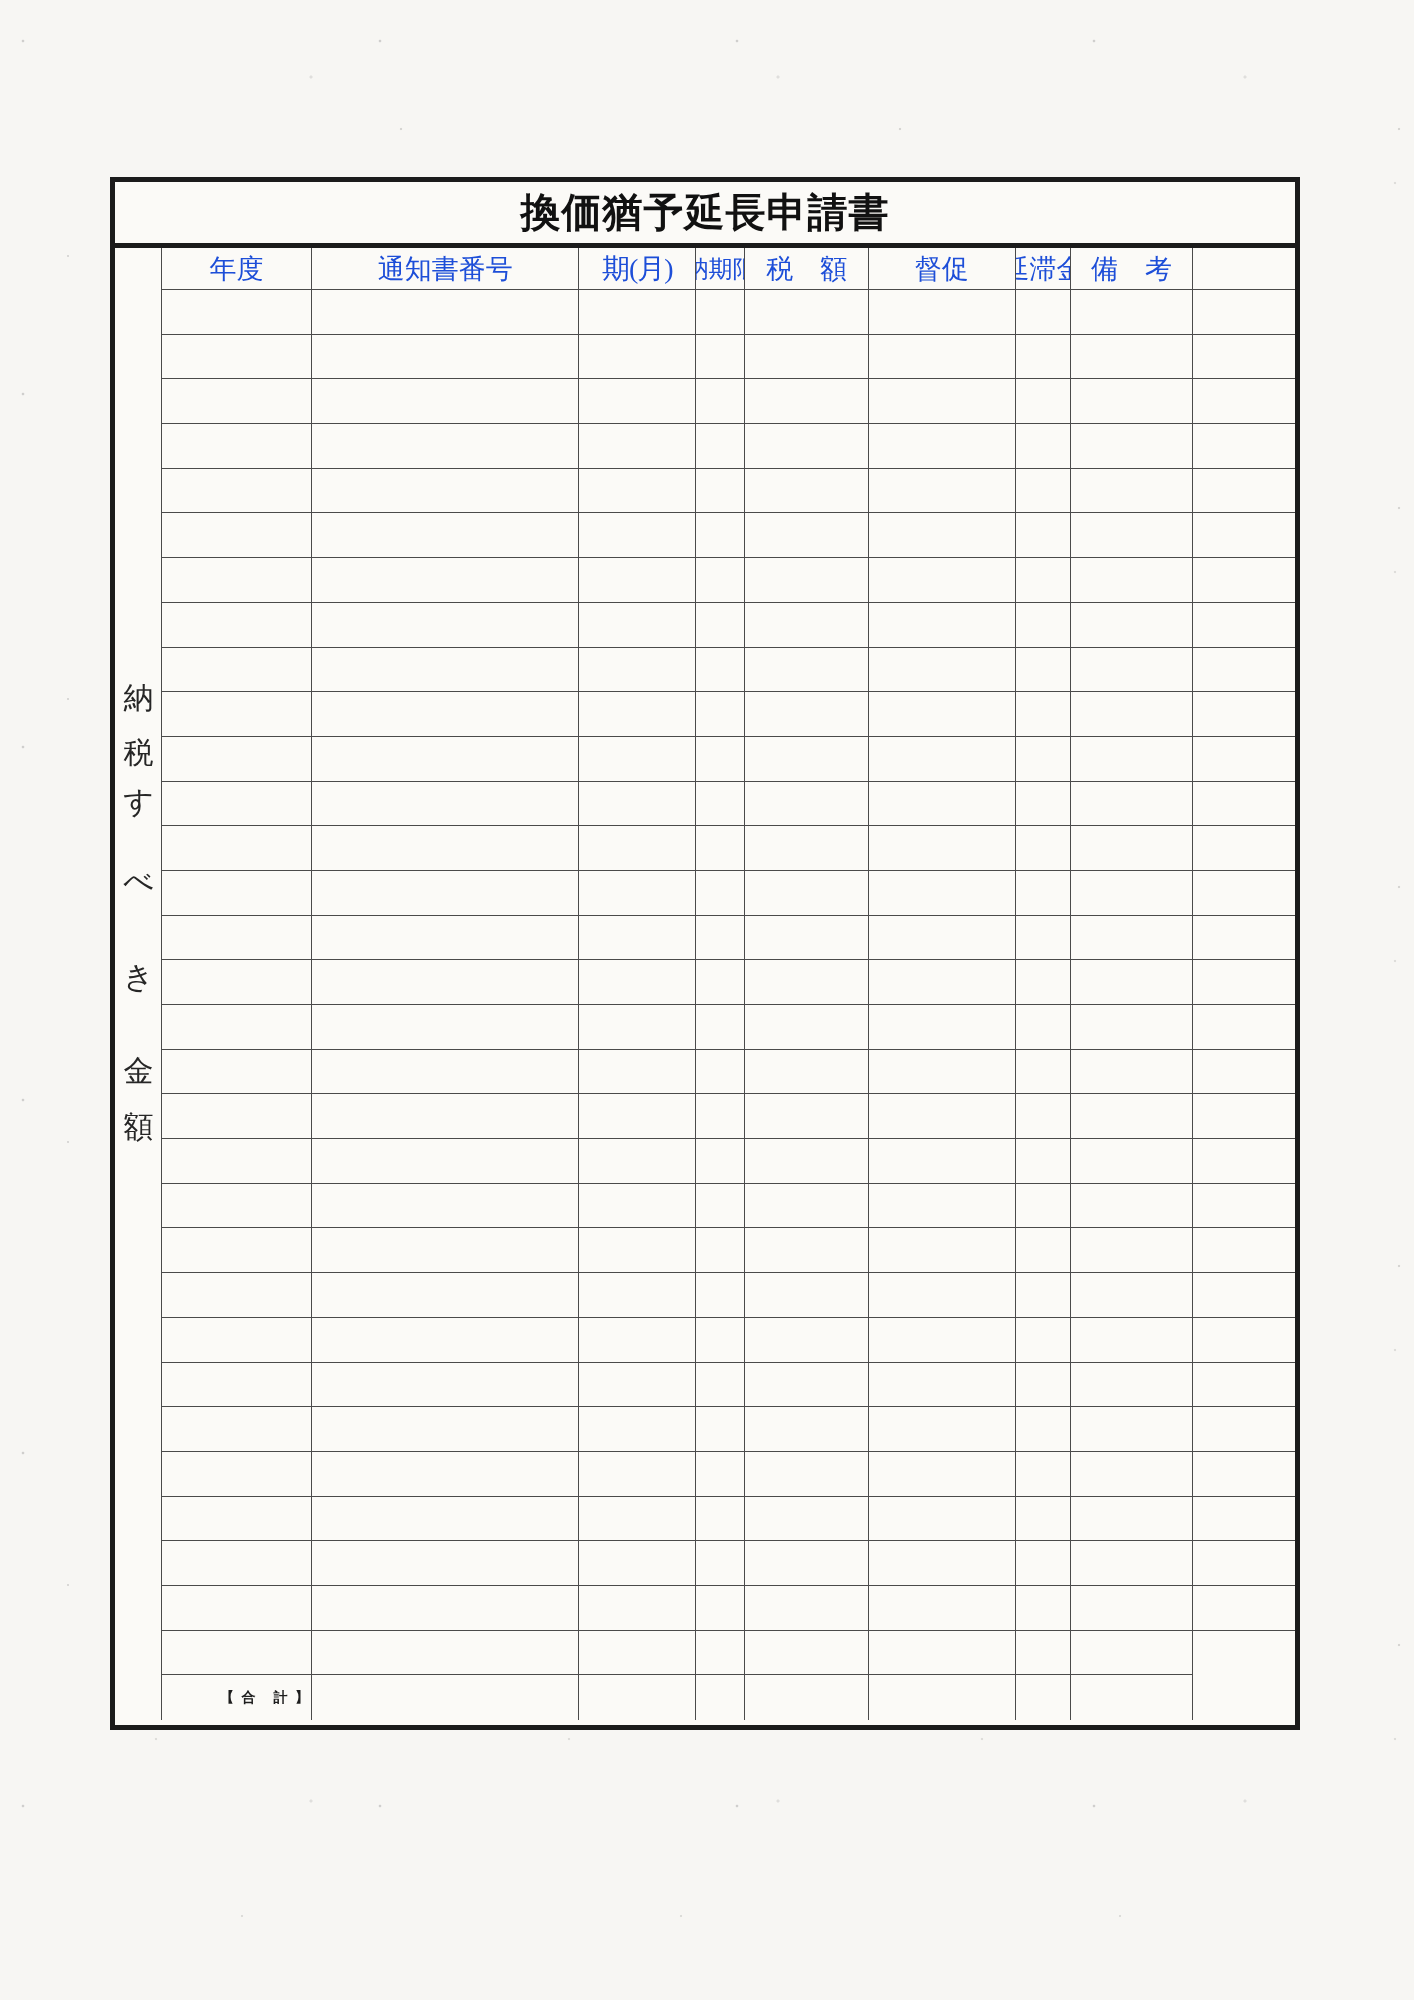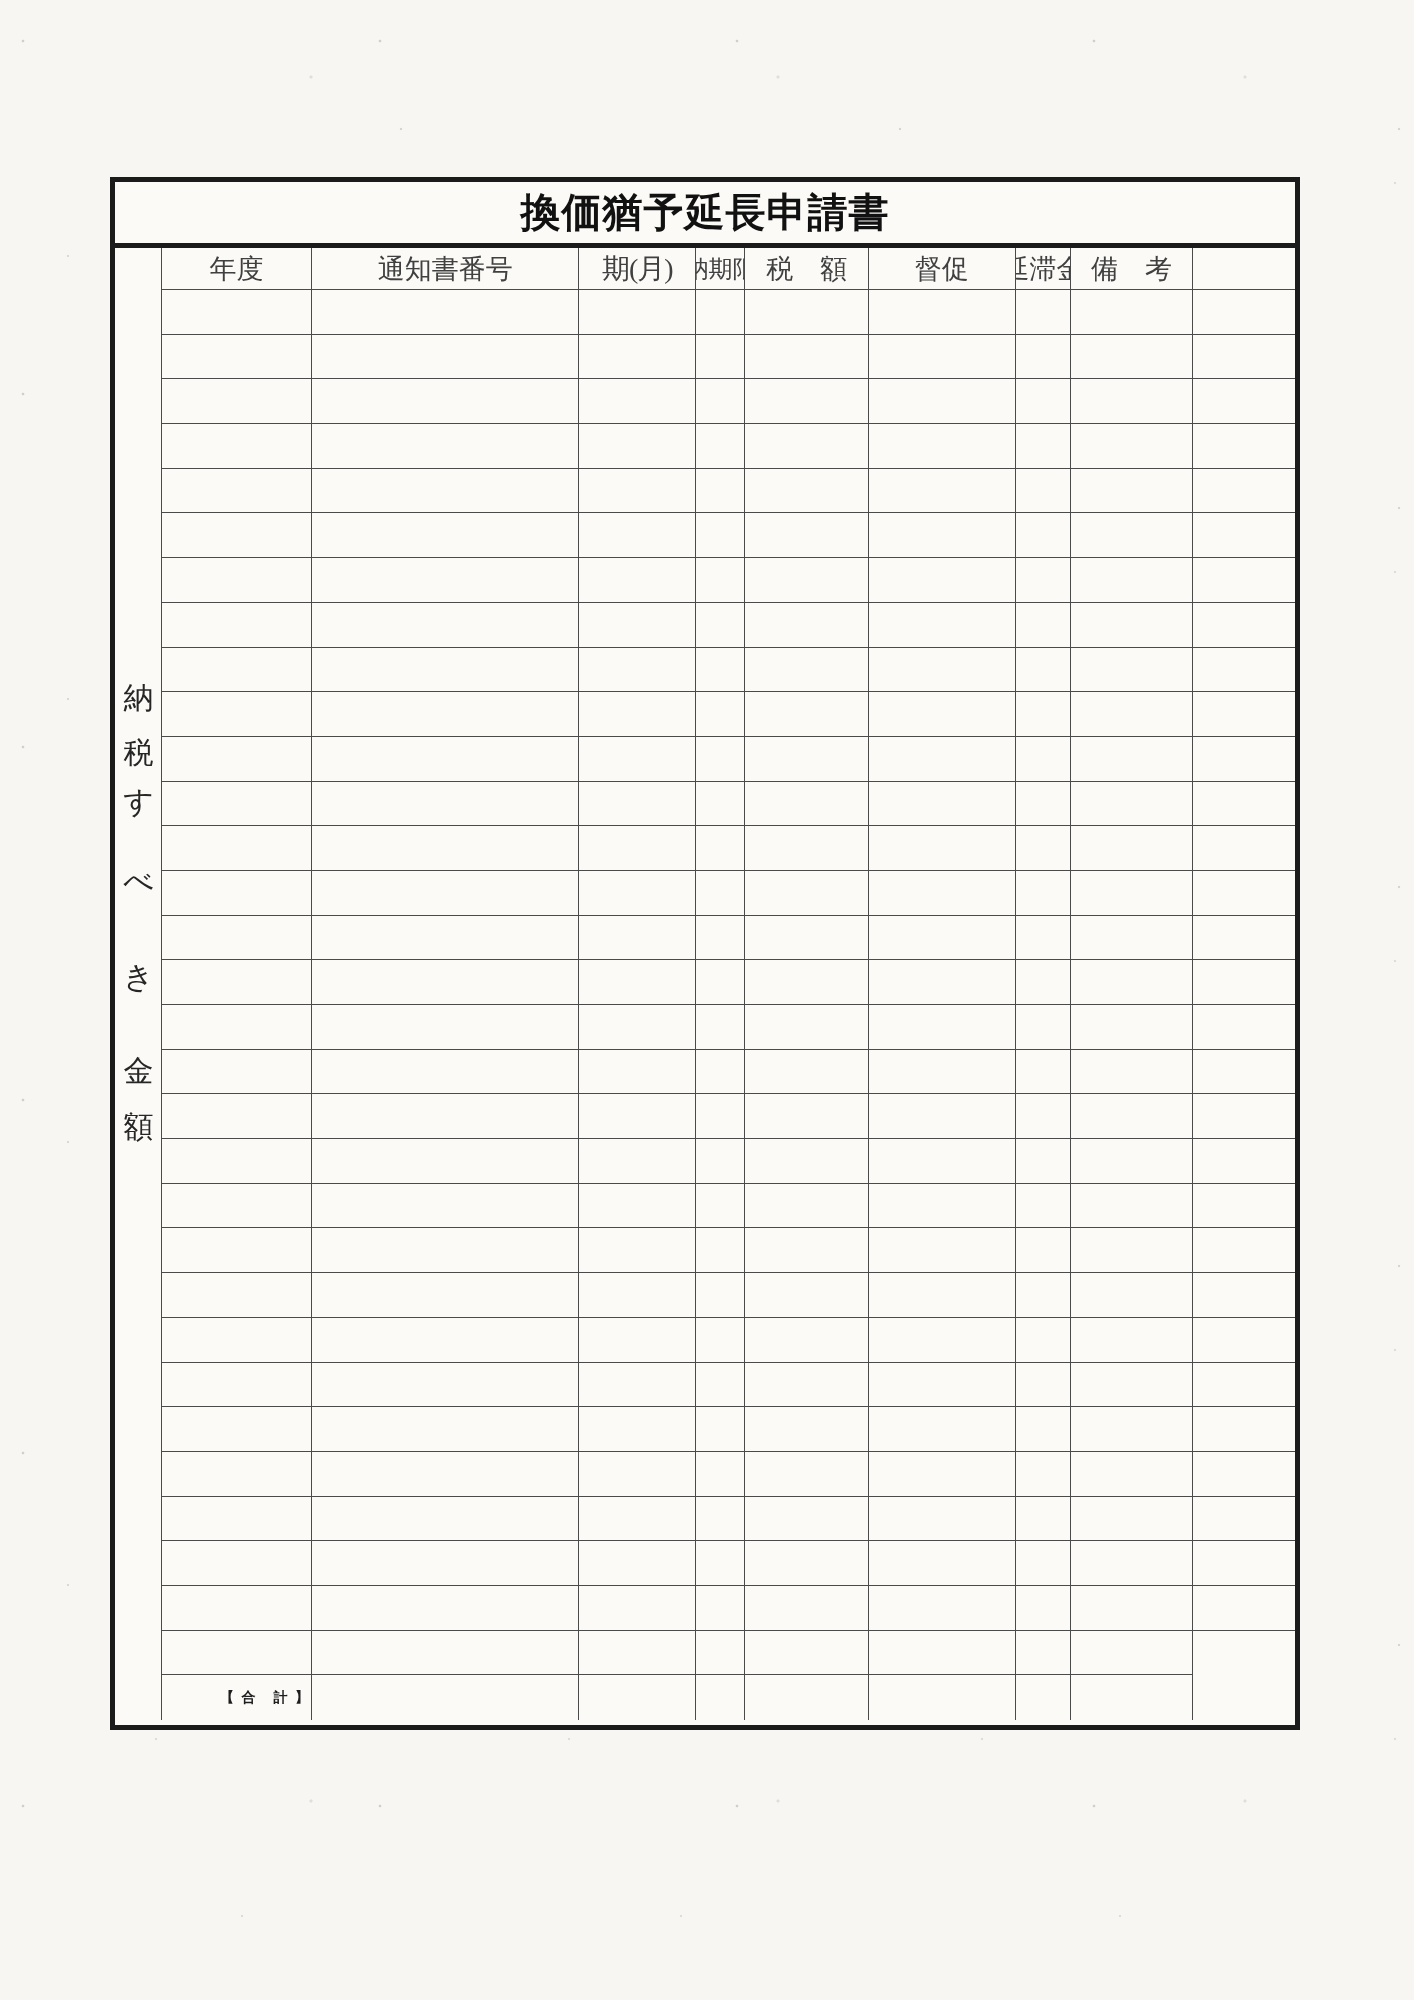--- a/index.html
+++ b/index.html
@@ -90,21 +90,21 @@
     border-right: 1px solid var(--grid_line);
     border-bottom: 1px solid var(--grid_line);
   }
   .grid > .cell:nth-child(9n) { border-right: none; }
   .cell.last-row { border-bottom: none; }
   .hcell {
     display: flex;
     align-items: center;
     justify-content: center;
     font-size: 27px;
-    color: #404040;
+    color: #1d4ed8;
     white-space: nowrap;
     overflow: hidden;
   }
   .grid > .hcell:nth-child(3) { font-size: 28px; letter-spacing: -1px; }
   .grid > .hcell:nth-child(4) { font-size: 24px; }
   .cell.total {
     display: flex;
     align-items: center;
     justify-content: flex-start;
     padding-left: 58px;

